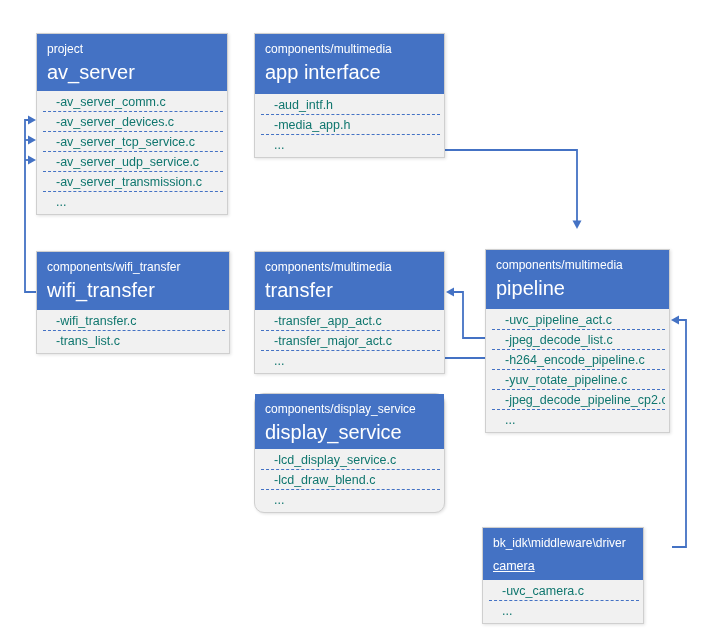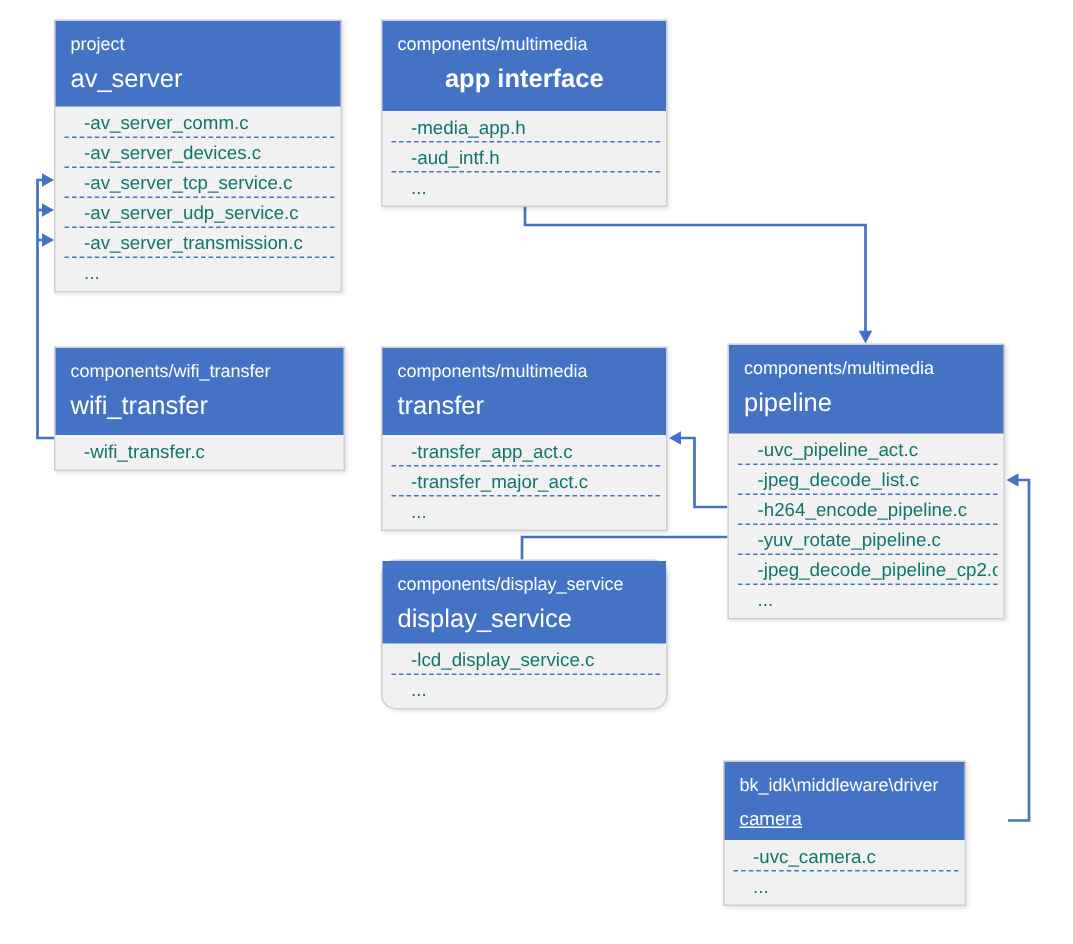--- a/index.html
+++ b/index.html
@@ -14,40 +14,41 @@
     position:absolute;left:0;top:0;width:715px;height:629px;
     z-index:1;
   }
   .box{
     position:absolute;
     z-index:2;
     background:#f1f1f1;
     border:1px solid #cfcfcf;
     box-shadow:1px 1px 3px rgba(0,0,0,0.12);
     box-sizing:border-box;
+    margin-top:20px;
   }
   .box-header{
     background:#4472c4;
     color:#ffffff;
     padding:8px 10px 6px 10px;
     box-sizing:border-box;
     overflow:hidden;
   }
   .box-path{
     font-size:12px;
     line-height:14px;
     margin-bottom:8px;
     white-space:nowrap;
   }
   .box-title{
-    font-size:17px;
+    font-size:20px;
     line-height:17px;
     white-space:nowrap;
   }
-  .box-title.bold{font-weight:bold;text-align:center;}
+  .box-title.bold{font-weight:normal;}
   .box-title.small{font-size:12.5px;text-decoration:underline;}
   .box-body{
     padding:1px 0 2px 0;
   }
   .file-row{
     height:20px;
     line-height:20px;
     font-size:12.5px;
     color:#0f766e;
     padding-left:13px;
@@ -102,33 +103,34 @@
       <div class="file-row">...</div>
     </div>
   </div>
 
   <div class="box" style="left:254px;top:13px;width:191px;">
     <div class="box-header" style="height:60px;">
       <div class="box-path">components/multimedia</div>
       <div class="box-title bold">app interface</div>
     </div>
     <div class="box-body">
+      <div class="file-row">-aud_intf.h</div>
       <div class="file-row">-media_app.h</div>
-      <div class="file-row">-aud_intf.h</div>
       <div class="file-row">...</div>
     </div>
   </div>
 
   <div class="box" style="left:36px;top:231px;width:194px;">
     <div class="box-header" style="height:58px;">
       <div class="box-path">components/wifi_transfer</div>
       <div class="box-title">wifi_transfer</div>
     </div>
     <div class="box-body">
       <div class="file-row">-wifi_transfer.c</div>
+      <div class="file-row">-trans_list.c</div>
     </div>
   </div>
 
   <div class="box" style="left:254px;top:231px;width:191px;">
     <div class="box-header" style="height:58px;">
       <div class="box-path">components/multimedia</div>
       <div class="box-title">transfer</div>
     </div>
     <div class="box-body">
       <div class="file-row">-transfer_app_act.c</div>
@@ -152,20 +154,21 @@
     </div>
   </div>
 
   <div class="box" style="left:254px;top:373px;width:191px;border-radius:10px;">
     <div class="box-header" style="height:55px;">
       <div class="box-path">components/display_service</div>
       <div class="box-title">display_service</div>
     </div>
     <div class="box-body">
       <div class="file-row">-lcd_display_service.c</div>
+      <div class="file-row">-lcd_draw_blend.c</div>
       <div class="file-row">...</div>
     </div>
   </div>
 
   <div class="box" style="left:482px;top:507px;width:162px;">
     <div class="box-header" style="height:52px;">
       <div class="box-path">bk_idk\middleware\driver</div>
       <div class="box-title small">camera</div>
     </div>
     <div class="box-body">

